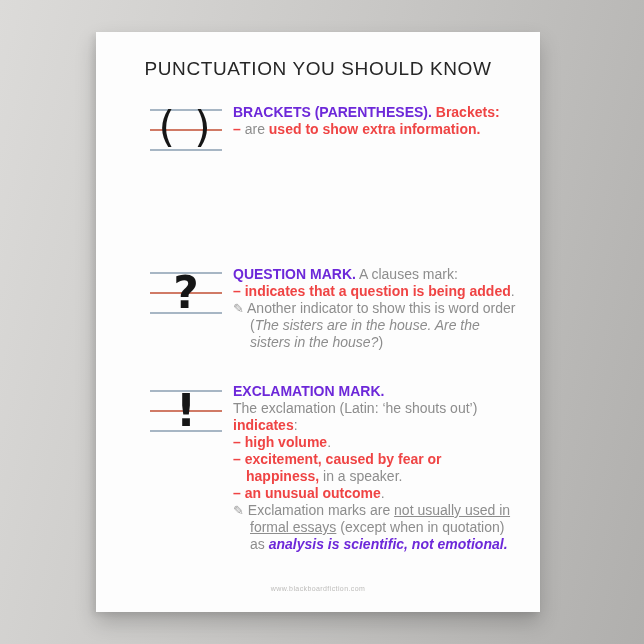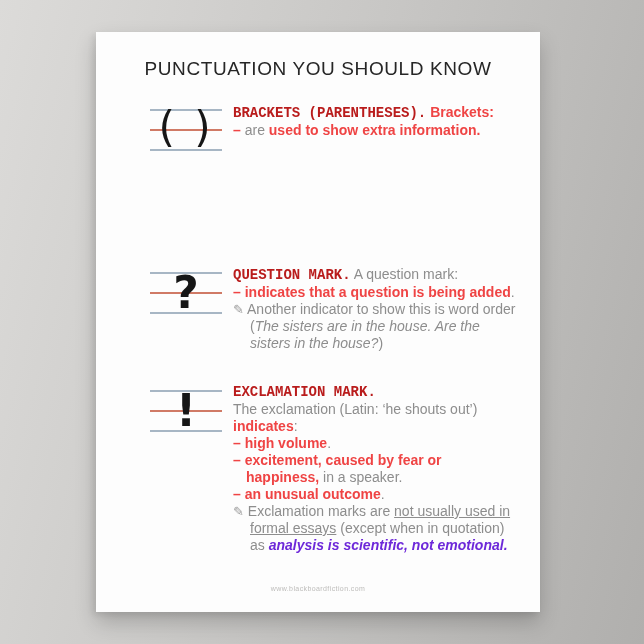--- a/index.html
+++ b/index.html
@@ -30,21 +30,21 @@
   .rule.red  { background:#d07a66; }
   .rule.t { top:3px; } .rule.m { top:23px; } .rule.b { top:43px; }
   .glyph {
     position:absolute; width:100%; text-align:center; line-height:1;
     color:#161616; font-family:"DejaVu Sans", sans-serif;
   }
   .glyph.paren { top:1px; font-size:42px; letter-spacing:3px; font-weight:400; }
   .glyph.qmark { top:2px; font-size:44px; font-weight:bold; }
   .glyph.exmark { top:2px; font-size:44px; font-weight:bold; }
   .txt { flex:1; font-size:14px; line-height:17px; }
-  .h  { color:#b91c1c; font-weight:bold;font-family:Liberation Mono, monospace; }
+  .h  { color:#6d28d9; font-weight:bold; }
   .g  { color:#8d8d8d; }
   .gb { color:#ef4444; font-weight:bold; }
   .bullet { padding-left:13px; text-indent:-13px; }
   .note   { padding-left:17px; text-indent:-17px; }
   .pencil { color:#9b9b9b; font-size:13px; }
   .u  { text-decoration:underline; }
   .i  { font-style:italic; }
   .bi { color:#6d28d9; font-weight:bold; font-style:italic; }
   .watermark {
     position:absolute; bottom:20px; left:0; right:0; text-align:center;
@@ -73,21 +73,21 @@
     </div>
 
     <div class="section sec2">
       <div class="icon-box">
         <span class="rule blue t"></span>
         <span class="rule red m"></span>
         <span class="rule blue b"></span>
         <span class="glyph qmark">?</span>
       </div>
       <div class="txt">
-        <div><span class="h">QUESTION MARK.</span> <span class="g">A question mark:</span></div>
+        <div><span class="h">QUESTION MARK.</span> <span class="g">A clauses mark:</span></div>
         <div class="bullet"><span class="gb">–</span> <span class="gb">indicates that a question is being added</span><span class="g">.</span></div>
         <div class="note g"><span class="pencil">✎</span> <span>Another indicator to show this is word order (</span><span class="i">The sisters are in the house. Are the sisters in the house?</span><span>)</span></div>
       </div>
     </div>
 
     <div class="section sec3">
       <div class="icon-box">
         <span class="rule blue t"></span>
         <span class="rule red m"></span>
         <span class="rule blue b"></span>

